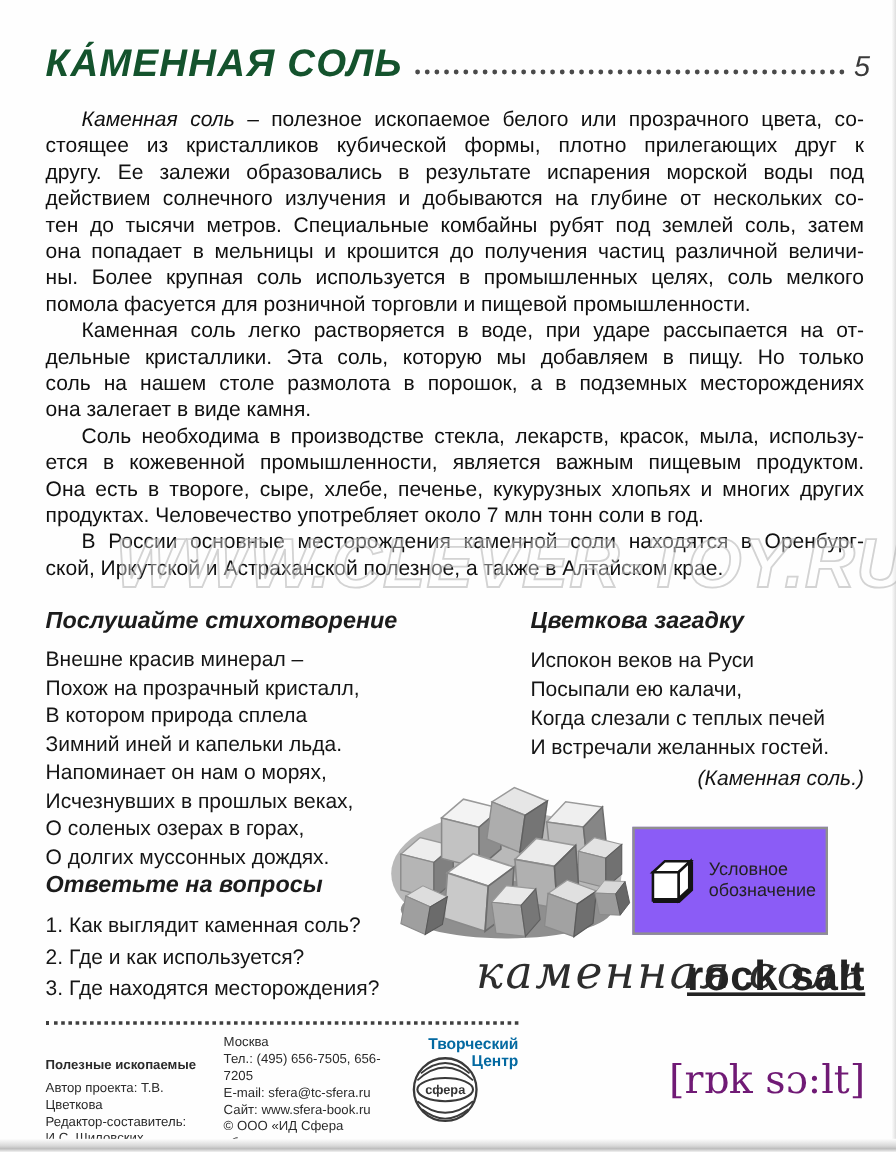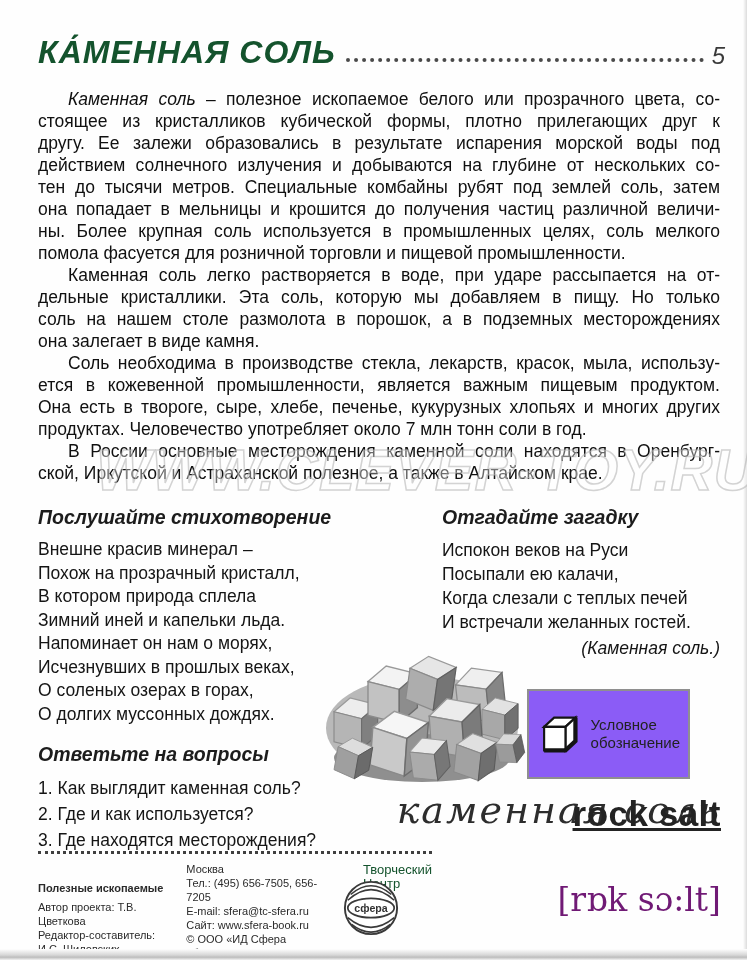--- a/index.html
+++ b/index.html
@@ -14,21 +14,21 @@
   .pagenum{font-style:italic;font-size:24px;color:#3a3a3a;line-height:1;margin-bottom:0px;}
   
   .article{position:absolute;left:38px;top:88px;width:682px;font-size:17.5px;line-height:22px;color:#101010;}
   .tline{text-align:justify;text-align-last:justify;-moz-text-align-last:justify;white-space:nowrap;}
   .tline.last{text-align:left;text-align-last:left;white-space:normal;}
   .tline.first{text-indent:30px;}
   
   .colheading{font-style:italic;font-weight:bold;font-size:19.5px;color:#1c1c1c;margin:0 0 9px 0;}
   .leftcol{position:absolute;left:38px;top:506px;width:380px;}
   .poem .vline{font-size:17.5px;line-height:23.5px;}
-  .questions-block{margin-top:17px;}
+  .questions-block{}
   .questions .vline{font-size:17.5px;line-height:26px;}
   .rightcol{position:absolute;left:442px;top:506px;width:278px;}
   .riddle .vline{font-size:17.5px;line-height:24px;}
   .riddle-answer{font-style:italic;font-size:17.5px;text-align:right;margin-top:4px;}
   
   .legend{position:absolute;left:527px;top:689px;width:163px;height:90px;border:2px solid #8f8f8f;
           box-sizing:border-box;display:flex;align-items:center;padding:6px 8px;background:#8b5cf6;}
   .legend-label{font-size:15px;line-height:18px;color:#222;margin-left:8px;}
   
   .handwritten{position:absolute;right:26px;top:788px;font-family:"DejaVu Serif",serif;font-style:italic;
@@ -42,21 +42,21 @@
              font-weight:bold;font-style:italic;font-size:58px;letter-spacing:1px;white-space:nowrap;
              color:rgba(255,255,255,0.38);-webkit-text-stroke:1.5px rgba(175,175,175,0.55);}
   
   .footer{position:absolute;left:38px;top:851px;width:394px;border-top:3px dotted #3f3f3f;padding-top:8px;
           display:flex;gap:16px;color:#2a2a2a;}
   .f-col1{width:142px;}
   .f-col2{width:152px;}
   .f-series{font-weight:bold;font-size:11px;margin-bottom:6px;margin-top:20px;}
   .f-lines .vline{font-size:11px;line-height:14px;}
   .f-logo{position:relative;width:88px;height:78px;flex:none;}
-  .f-logo-text{position:absolute;top:1px;right:0;font-size:13px;font-weight:400;line-height:14px;color:#14532d;}
+  .f-logo-text{position:absolute;top:1px;right:0;text-align:right;font-size:13px;font-weight:700;line-height:14px;color:#0369a1;}
   .f-logo-svg{position:absolute;left:-2px;top:17px;}
   
   .edge-bottom{position:absolute;left:0;right:0;bottom:0;height:11px;
                background:linear-gradient(to bottom,#fefefe 0%,#d7d7d7 55%,#bdbdbd 75%,#f2f2f2 100%);}
   .edge-right{position:absolute;top:0;bottom:0;right:0;width:4px;
               background:linear-gradient(to right,rgba(255,255,255,0),#dcdcdc);}
 </style>
 </head>
 <body>
 
@@ -115,21 +115,21 @@
       <div class="colheading">Ответьте на вопросы</div>
       <div class="questions">
           <div class="vline">1. Как выглядит каменная соль?</div>
           <div class="vline">2. Где и как используется?</div>
           <div class="vline">3. Где находятся месторождения?</div>
         </div>
     </div>
   </div>
 
   <div class="rightcol">
-    <div class="colheading">Отгадайте загадку</div>
+    <div class="colheading">Цветкова загадку</div>
     <div class="riddle">
         <div class="vline">Испокон веков на Руси</div>
         <div class="vline">Посыпали ею калачи,</div>
         <div class="vline">Когда слезали с теплых печей</div>
         <div class="vline">И встречали желанных гостей.</div>
       </div>
     <div class="riddle-answer">(Каменная соль.)</div>
   </div>
 
   <svg class="saltphoto" viewBox="0 0 212 148">

